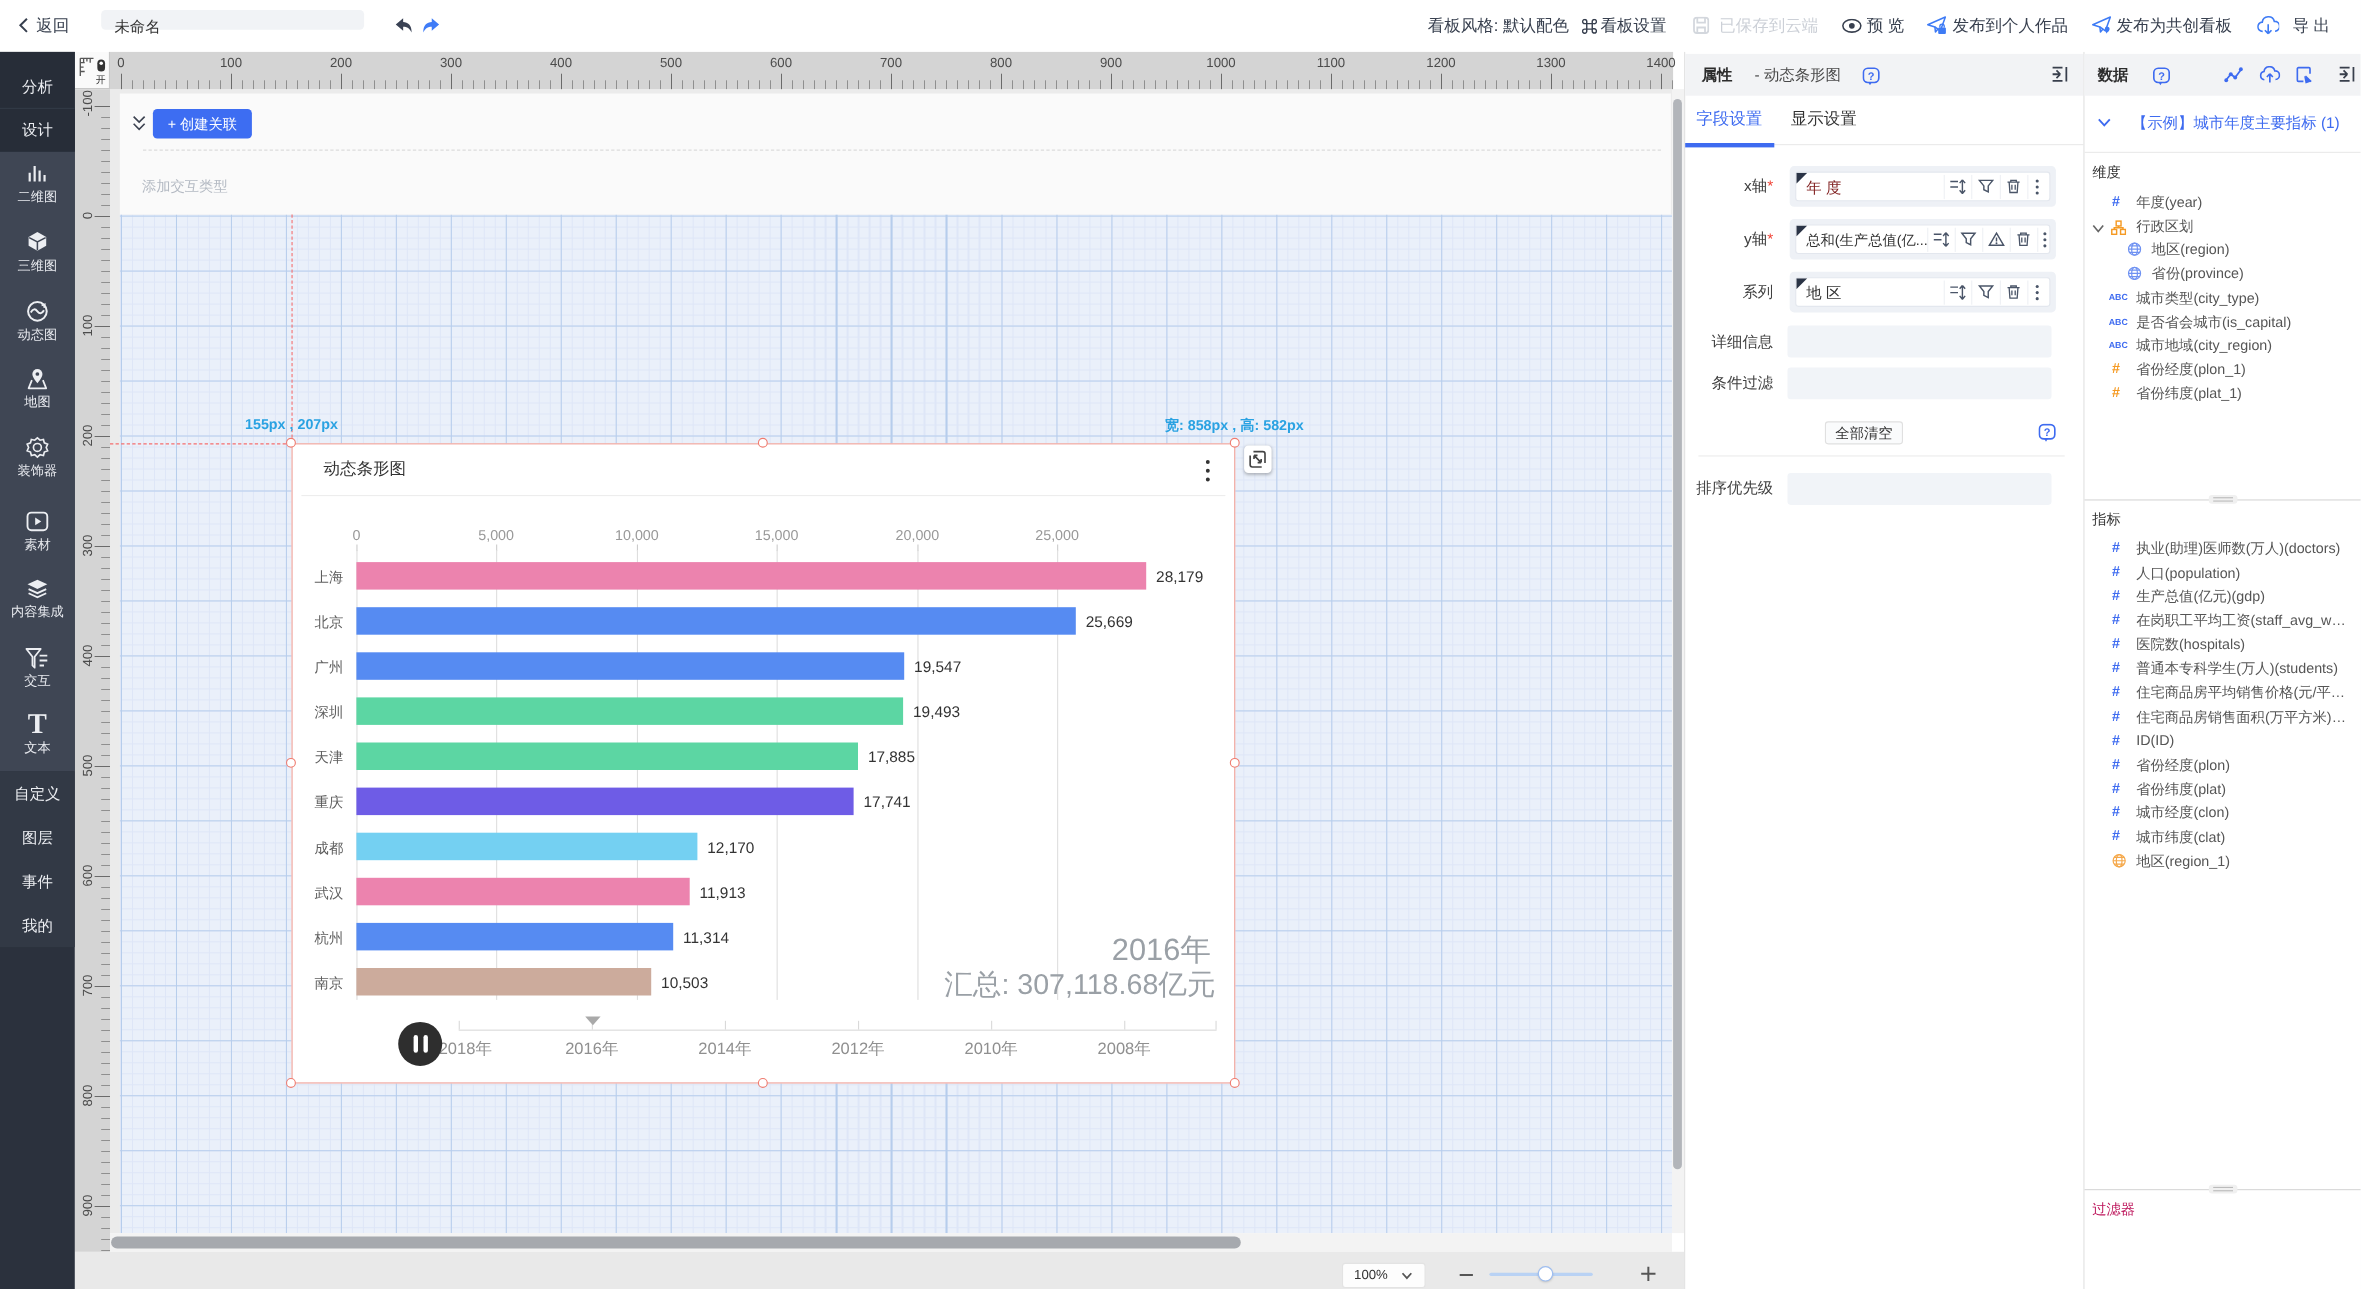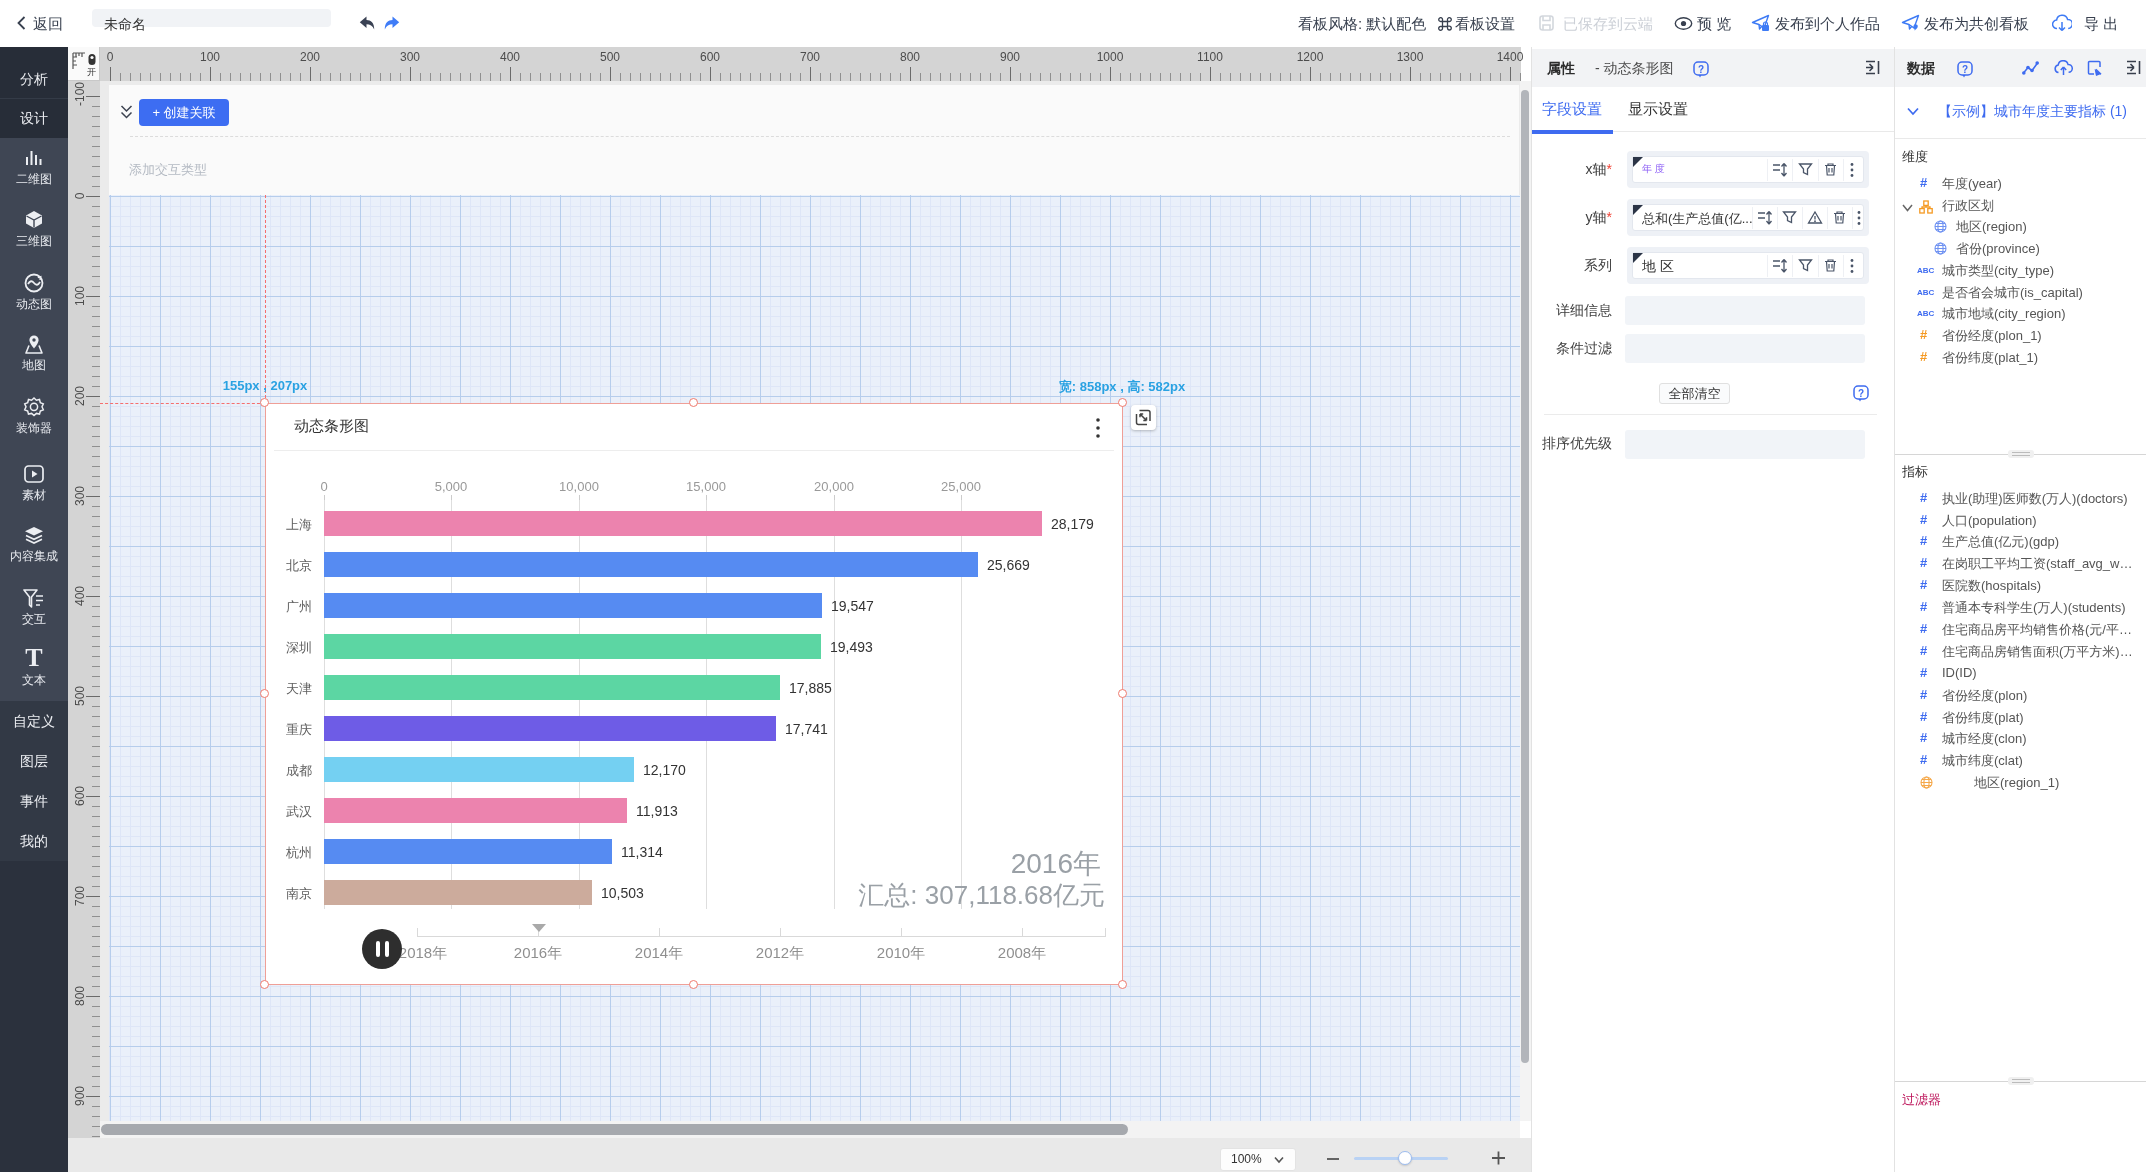--- a/index.html
+++ b/index.html
@@ -424,21 +424,21 @@
   <div class="inrow-lbl" style="left:0;top:210px;">系列</div>
   <div class="inrow-lbl" style="left:0;top:255px;">详细信息</div>
   <div class="inrow-lbl" style="left:0;top:293px;">条件过滤</div>
   <div class="inrow-lbl" style="left:0;top:388px;">排序优先级</div>
 
   <div class="fbox" style="top:104px;">
       <div class="inner">
     <svg style="position:absolute;left:0;top:0;" width="10" height="10">
           <path d="M0 0 H10 L0 10 Z" fill="#2b3446"></path>
         </svg>
-    <span style="position:absolute;left:9px;top:5px;font-size:10px;color:#8b5cf6;">年 度</span>
+    <span style="position:absolute;left:9px;top:5px;font-size:14px;color:#7f1d1d;">年 度</span>
     <div style="position:absolute;left:134px;top:2px;width:1px;height:22px;background:#eef0f4;"></div>
     <div style="position:absolute;left:159px;top:2px;width:1px;height:22px;background:#eef0f4;"></div>
     <div style="position:absolute;left:185px;top:2px;width:1px;height:22px;background:#eef0f4;"></div>
     <div style="position:absolute;left:210px;top:2px;width:1px;height:22px;background:#eef0f4;"></div>
     <svg style="position:absolute;left:139px;top:5px;" width="16" height="16" viewBox="0 0 16 16">
           <path d="M1 3 H8 M1 8 H8 M12 1.5 V14 M12 1.5 L9.5 4.5 M12 1.5 L14.5 4.5 M12 14 L9.5 11 M12 14 L14.5 11" stroke="#4a5568" stroke-width="1.3" fill="none"></path>
         </svg>
     <svg style="position:absolute;left:165px;top:5px;" width="15" height="15" viewBox="0 0 15 15">
           <path d="M1.5 2 H13.5 L9.5 7 V12.5 L5.5 10.5 V7 Z" stroke="#4a5568" stroke-width="1.3" fill="none"></path>
         </svg>
@@ -609,21 +609,21 @@
   <div class="trirow" style="left:47px;top:508px;"><span class="hsh">#</span><span class="cliptxt">在岗职工平均工资(staff_avg_wage)</span></div>
   <div class="trirow" style="left:47px;top:530px;"><span class="hsh">#</span>医院数(hospitals)</div>
   <div class="trirow" style="left:47px;top:552px;"><span class="hsh">#</span>普通本专科学生(万人)(students)</div>
   <div class="trirow" style="left:47px;top:574px;"><span class="hsh">#</span><span class="cliptxt">住宅商品房平均销售价格(元/平方米)(house_price)</span></div>
   <div class="trirow" style="left:47px;top:596px;"><span class="hsh">#</span><span class="cliptxt">住宅商品房销售面积(万平方米)(house_area)</span></div>
   <div class="trirow" style="left:47px;top:618px;"><span class="hsh">#</span>ID(ID)</div>
   <div class="trirow" style="left:47px;top:640px;"><span class="hsh">#</span>省份经度(plon)</div>
   <div class="trirow" style="left:47px;top:662px;"><span class="hsh">#</span>省份纬度(plat)</div>
   <div class="trirow" style="left:47px;top:683px;"><span class="hsh">#</span>城市经度(clon)</div>
   <div class="trirow" style="left:47px;top:705px;"><span class="hsh">#</span>城市纬度(clat)</div>
-  <div class="trirow" style="left:47px;top:727px;margin-left:32px;">地区(region_1)</div>
+  <div class="trirow" style="left:47px;top:727px;">地区(region_1)</div>
   <svg class="abs" style="left:25px;top:729px;" width="13" height="13" viewBox="0 0 13 13">
       <g stroke="#f5a84a" stroke-width="1.1" fill="none">
         <circle cx="6.5" cy="6.5" r="5.5"></circle>
         <ellipse cx="6.5" cy="6.5" rx="2.6" ry="5.5"></ellipse>
         <path d="M1 6.5 H12 M1.8 3.5 H11.2 M1.8 9.5 H11.2"></path>
       </g>
     </svg>
 
   <div class="abs" style="left:0;top:1034px;width:251px;height:1px;background:#d6d6d6;"></div>
   <div class="abs" style="left:113px;top:1030px;width:26px;height:8px;background:#f0f0f0;border-radius:3px;">

